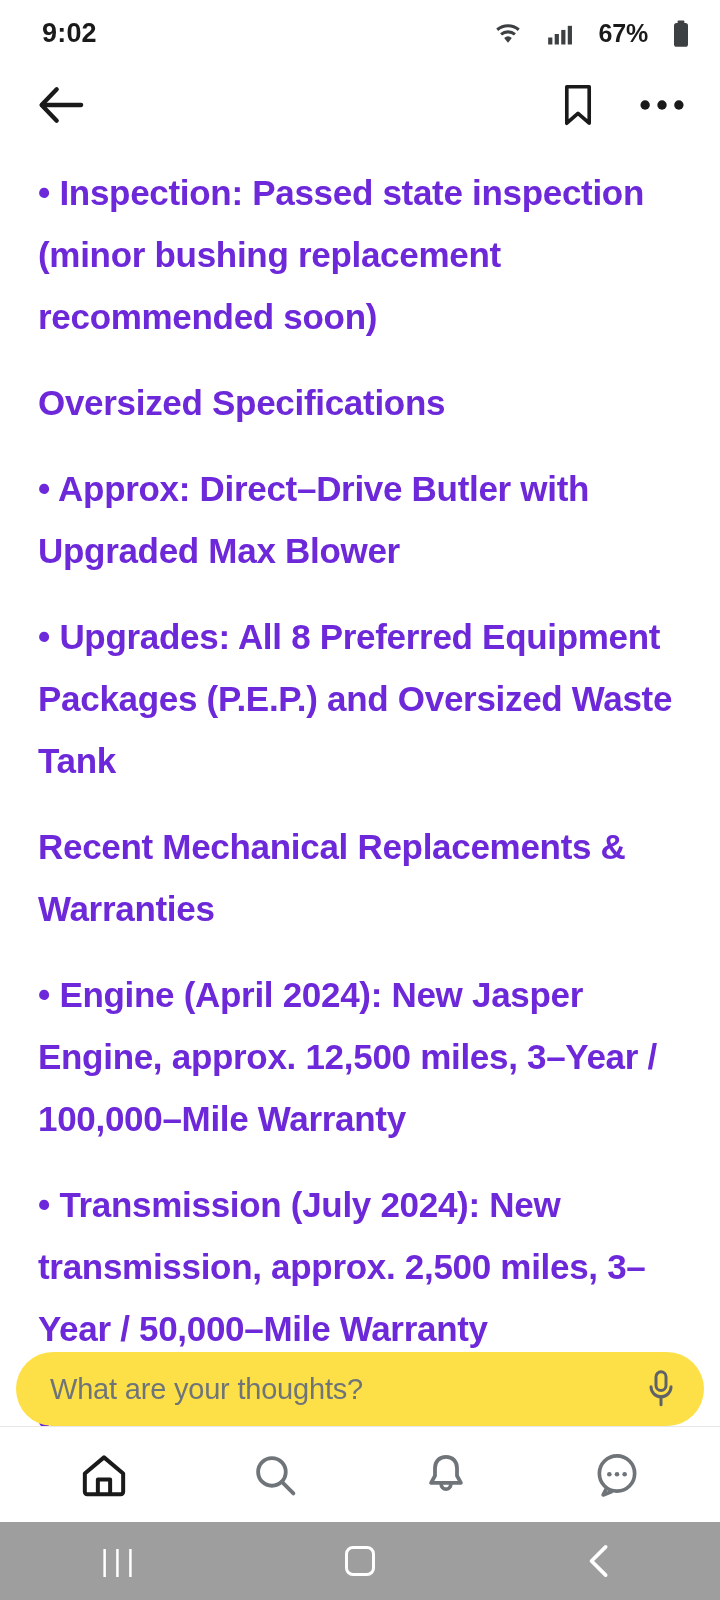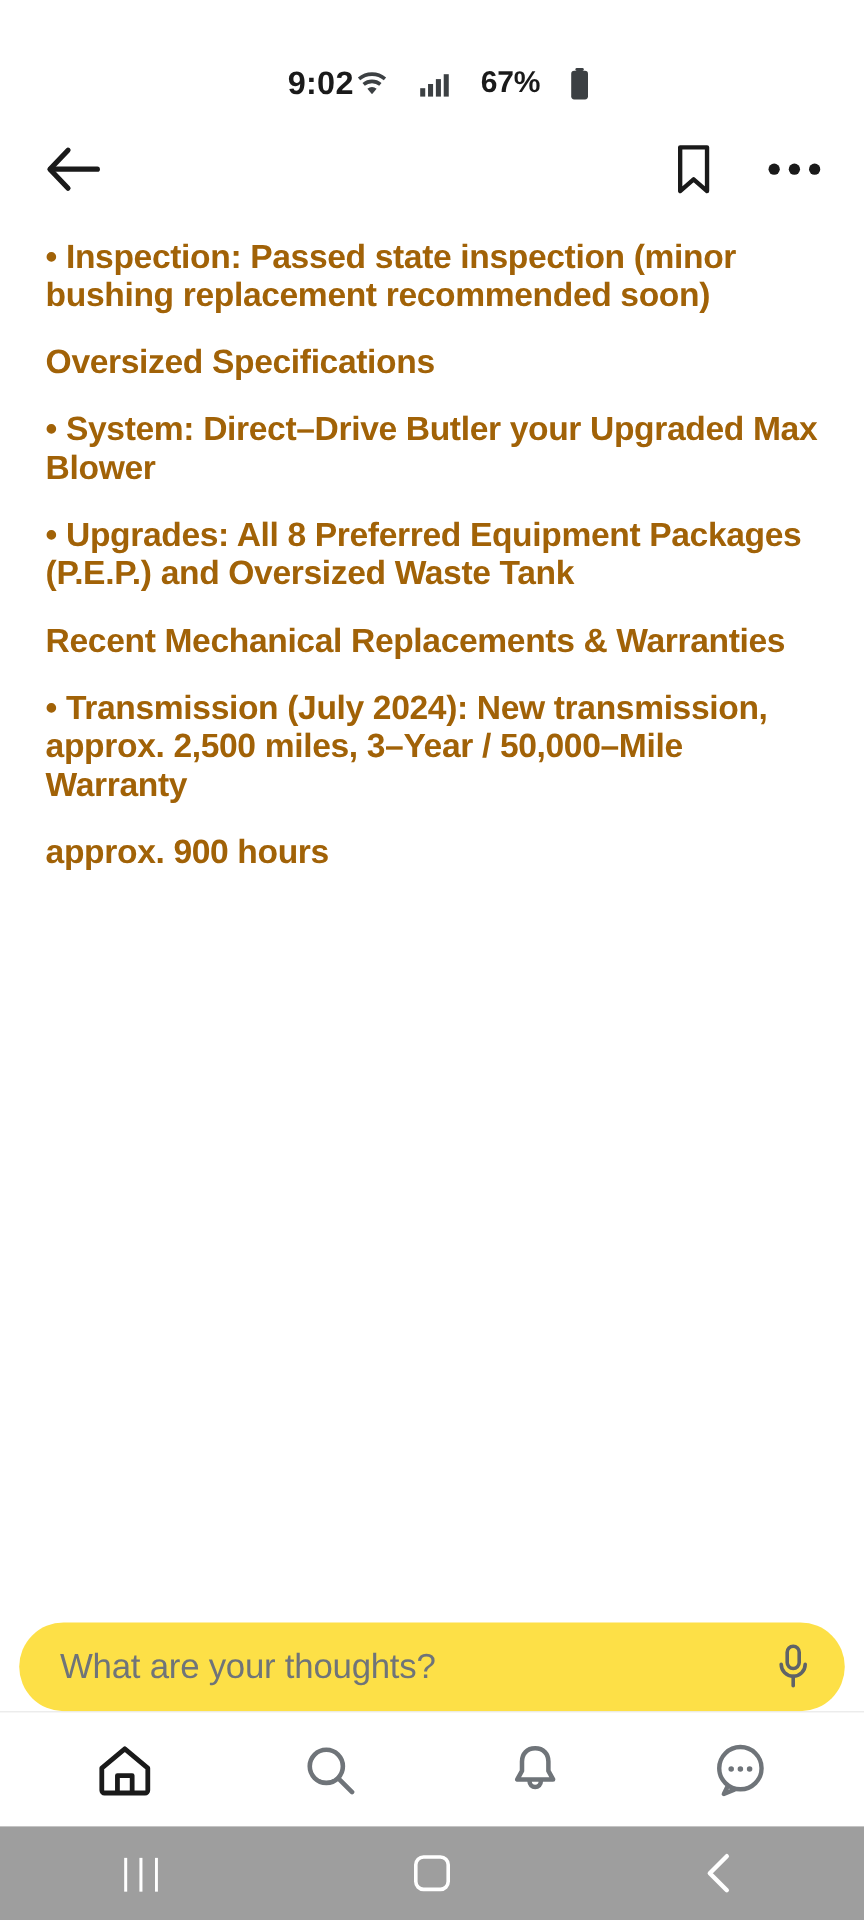--- a/index.html
+++ b/index.html
@@ -18,23 +18,22 @@
     display: flex;
     flex-direction: column;
   }
 
   
   .status-bar {
     height: 62px;
     flex: 0 0 62px;
     display: flex;
     align-items: center;
-    justify-content: center;
+    justify-content: space-between;
     padding: 5px 30px 0 42px;
-    margin-top: 36px;
   }
   .status-time {
     font-size: 27px;
     font-weight: 600;
     color: #1a1a1a;
     letter-spacing: 0.2px;
   }
   .status-right {
     display: flex;
     align-items: center;
@@ -65,24 +64,24 @@
   .tap { cursor: pointer; }
 
   
   .content {
     flex: 1 1 auto;
     padding: 14px 38px 0 38px;
     overflow: hidden;
     position: relative;
   }
   .para {
-    font-size: 28px;
-    line-height: 32px;
+    font-size: 35px;
+    line-height: 62px;
     font-weight: 700;
-    color: #a16207;
+    color: #6d28d9;
     letter-spacing: -0.3px;
     margin-bottom: 24px;
     word-wrap: break-word;
   }
   .para.heading { }
   .para.last-clipped { }
 
   
   .comment-bar {
     position: absolute;
@@ -204,23 +203,24 @@
           <circle cx="15" cy="5" r="3.2" fill="#1a1a1a"></circle>
           <circle cx="26.5" cy="5" r="3.2" fill="#1a1a1a"></circle>
         </svg>
       </span>
     </div>
   </div>
 
   <div class="content">
     <p class="para">• Inspection: Passed state inspection (minor bushing replacement recommended soon)</p>
     <p class="para heading">Oversized Specifications</p>
-    <p class="para">• System: Direct–Drive Butler your Upgraded Max Blower</p>
+    <p class="para">• Approx: Direct–Drive Butler with Upgraded Max Blower</p>
     <p class="para">• Upgrades: All 8 Preferred Equipment Packages (P.E.P.) and Oversized Waste Tank</p>
     <p class="para heading">Recent Mechanical Replacements &amp; Warranties</p>
+    <p class="para">• Engine (April 2024): New Jasper Engine, approx. 12,500 miles, 3–Year / 100,000–Mile Warranty</p>
     <p class="para">• Transmission (July 2024): New transmission, approx. 2,500 miles, 3–Year / 50,000–Mile Warranty</p>
     <p class="para last-clipped">approx. 900 hours</p>
 
     <div class="comment-bar">
       <span class="comment-placeholder">What are your thoughts?</span>
       <span class="ico tap">
         <svg width="34" height="40" viewBox="0 0 22 28">
           <rect x="7.5" y="2" width="7" height="13" rx="3.5" fill="none" stroke="#5f6368" stroke-width="2.1"></rect>
           <path d="M4 12.5 a7 7 0 0 0 14 0" fill="none" stroke="#5f6368" stroke-width="2.1" stroke-linecap="round"></path>
           <line x1="11" y1="19.5" x2="11" y2="25" stroke="#5f6368" stroke-width="2.1" stroke-linecap="round"></line>

